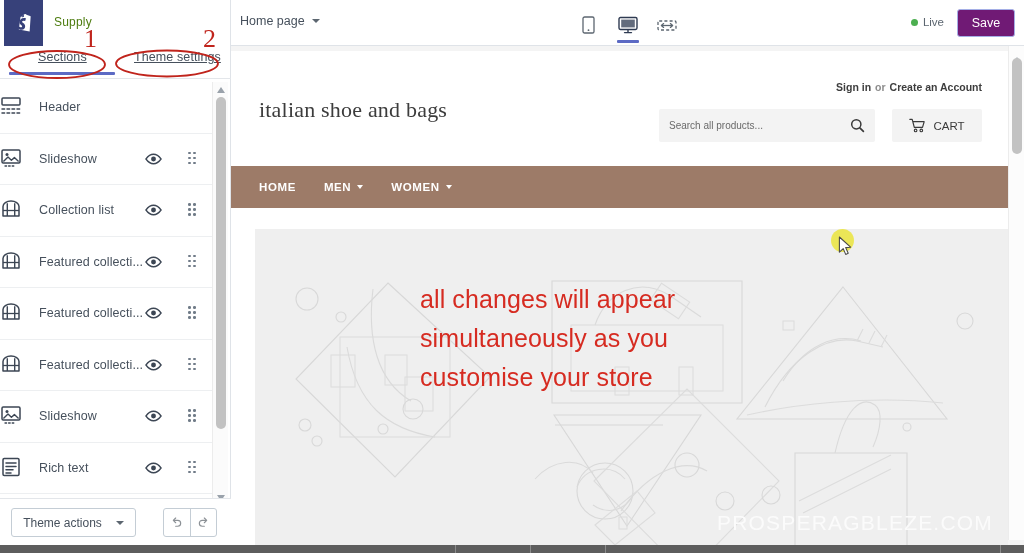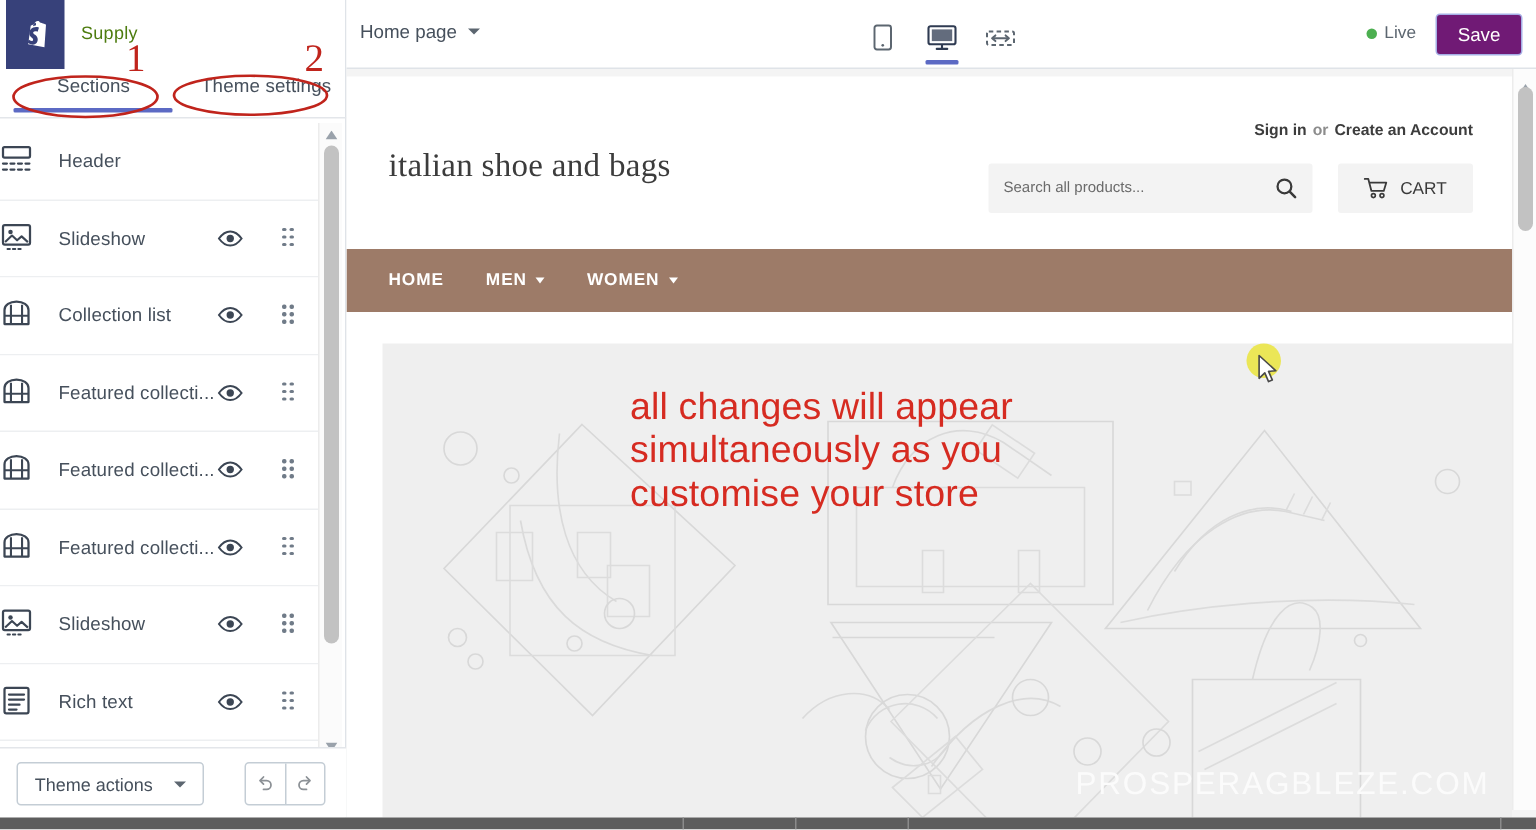--- a/index.html
+++ b/index.html
@@ -23,21 +23,21 @@
   .logo-tile svg { width: 21px; height: 23px; }
   .shop-title {
     position: absolute; left: 54px; top: 15px;
     font-size: 12px; color: #4d7c0f; letter-spacing: .2px;
   }
 
   
   .tabs { position: relative; height: 32px; }
   .tab {
     position: absolute; top: 0; font-size: 12.5px; color: #46505c;
-    padding: 4px 6px; cursor: pointer; letter-spacing: .1px;
+    padding: 4px 6px; cursor: pointer; letter-spacing: .1px; text-decoration: underline;
   }
   .tab-sections { left: 32px; }
   .tab-theme { left: 128px; }
   .tab-underline {
     position: absolute; left: 9px; top: 26px; width: 106px; height: 3px;
     background: #5c6ac4; border-radius: 1px;
   }
   .panel-divider {
     position: absolute; left: 0; top: 78px; width: 231px; height: 1px; background: #e3e6ea;
   }
@@ -190,21 +190,21 @@
   .nav-item .ncaret {
     width: 0; height: 0; border-left: 3.5px solid transparent;
     border-right: 3.5px solid transparent; border-top: 4px solid #fff;
   }
   .hero {
     position: absolute; left: 24px; top: 178px; width: 753px; height: 316px;
     background: #efefef; overflow: hidden;
   }
   .hero svg.art { position: absolute; left: 0; top: 0; width: 753px; height: 316px; }
   .annot-text {
-    position: absolute; left: 165px; top: 28px; font-size: 25px; line-height: 29px;
+    position: absolute; left: 165px; top: 51px; font-size: 25px; line-height: 39px;
     color: #d62b21; white-space: pre-line; letter-spacing: .1px;
   }
   .watermark {
     position: absolute; left: 462px; top: 282px; font-size: 21px; color: #fbfbfb;
     letter-spacing: 1.2px; white-space: nowrap;
   }
   
   .pv-sb {
     position: absolute; right: 0; top: 0; width: 16px; height: 494px;
     background: #fcfcfc; border-left: 1px solid #ececec;

